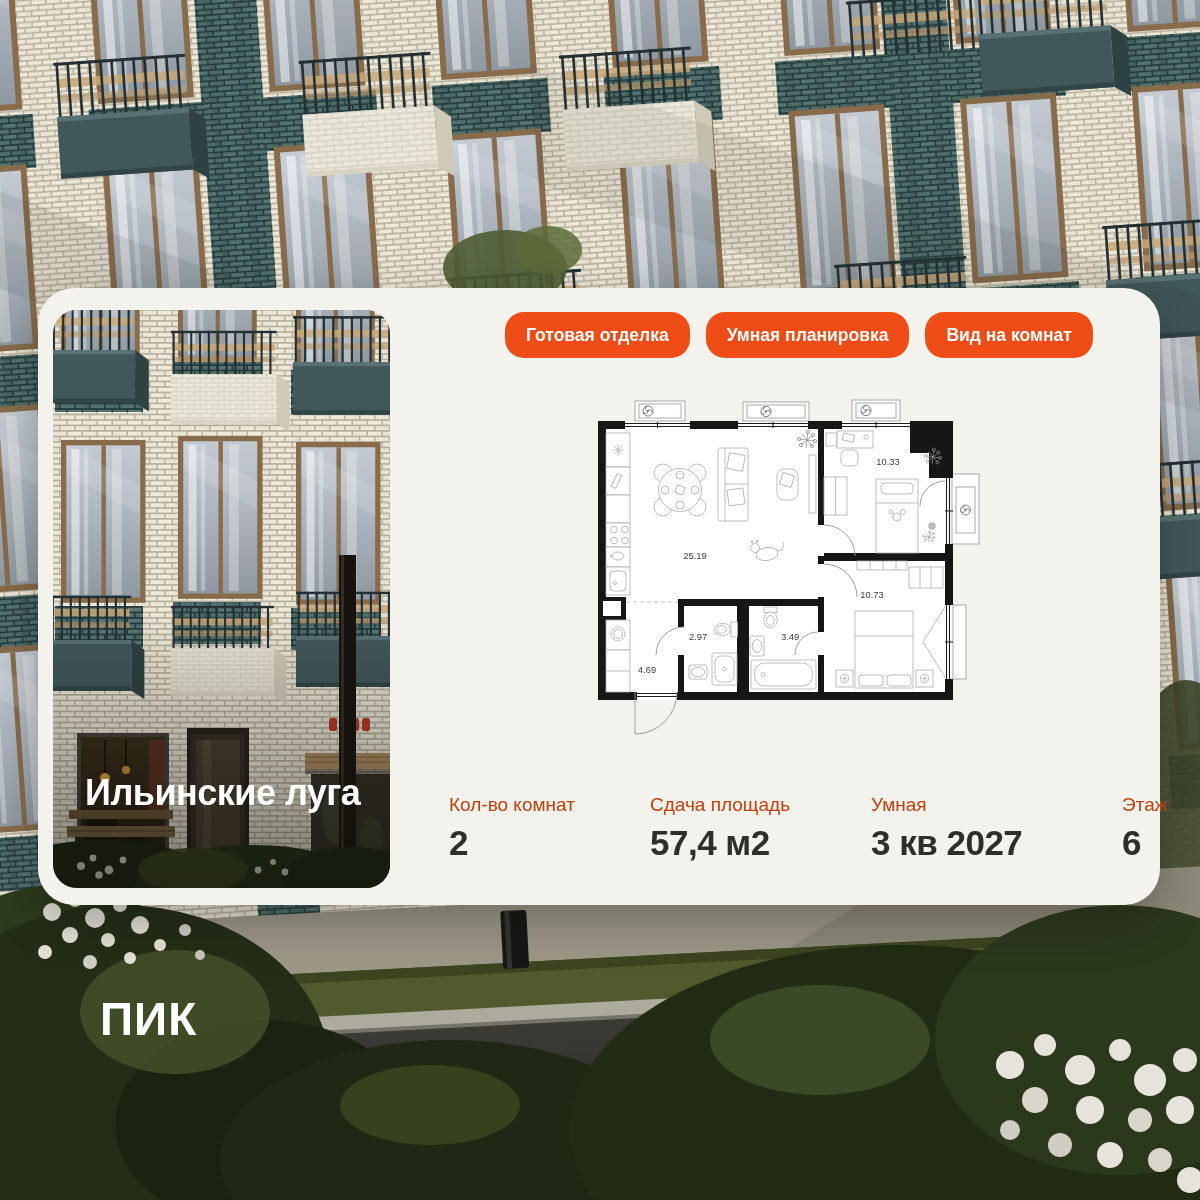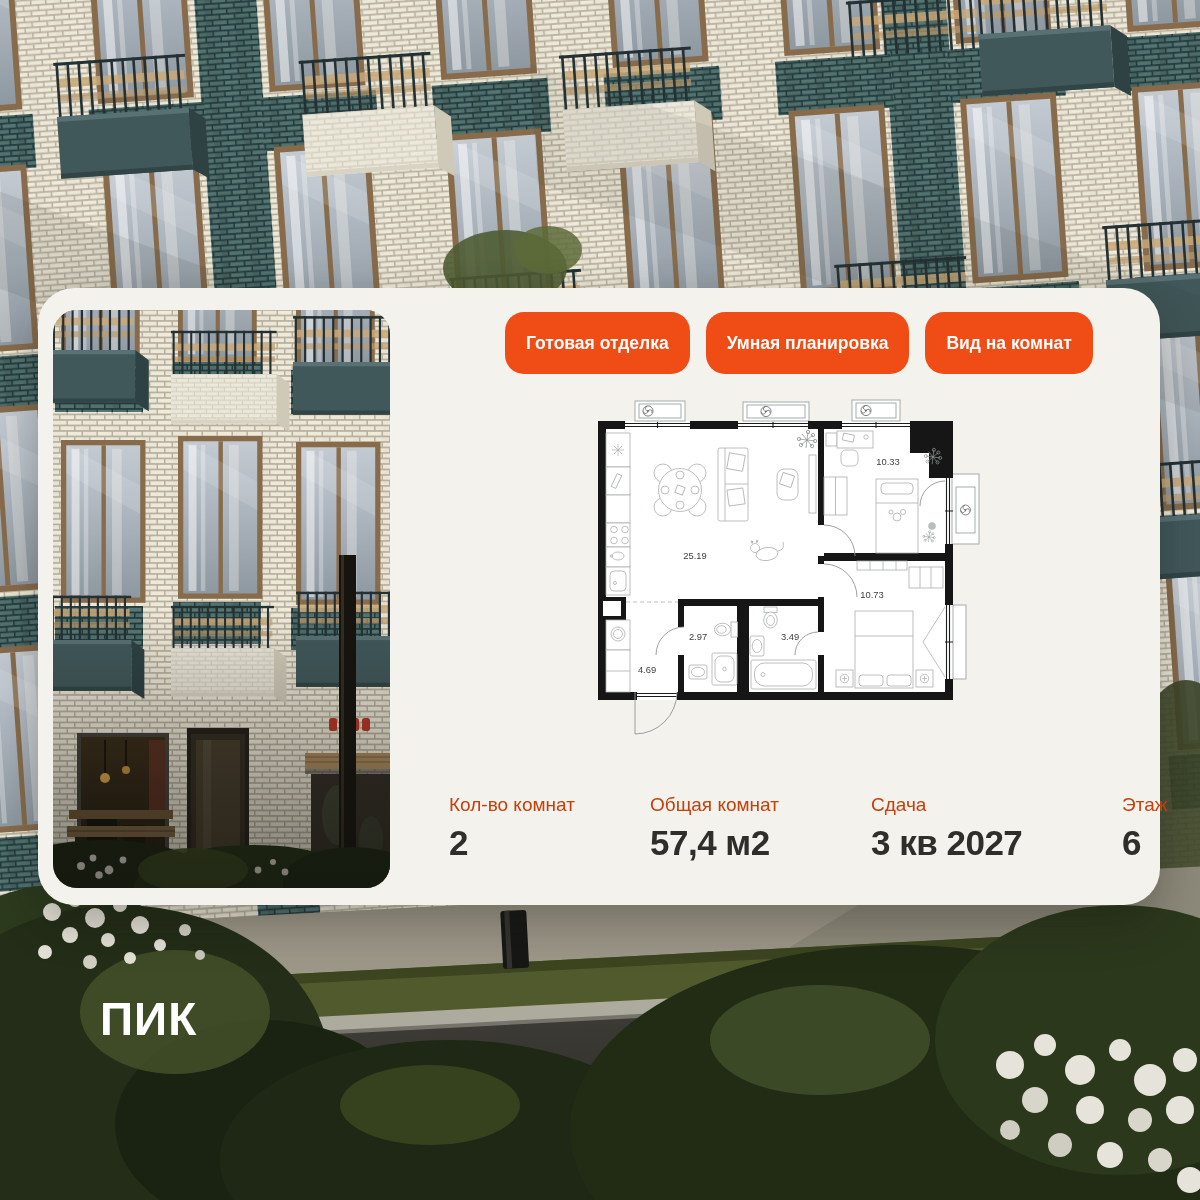--- a/index.html
+++ b/index.html
@@ -3,21 +3,21 @@
 <meta charset="utf-8">
 <style>
   html,body{margin:0;padding:0;background:#222;}
   .stage{position:relative;width:1200px;height:1200px;overflow:hidden;font-family:"Liberation Sans",sans-serif;}
   .bg{position:absolute;left:0;top:0;width:1200px;height:1200px;display:block;}
   .card{position:absolute;left:38px;top:288px;width:1122px;height:617px;background:#f4f2ed;border-radius:36px;box-shadow:0 18px 45px rgba(20,20,18,.30);}
   .photo{position:absolute;left:15px;top:22px;width:337px;height:578px;border-radius:24px;overflow:hidden;background:#d8d2c2;}
   .photo svg{position:absolute;left:0;top:0;width:100%;height:100%;display:block;}
   .photo-title{position:absolute;left:32px;top:462px;color:#fff;font-size:36px;font-weight:800;letter-spacing:-.5px;white-space:nowrap;}
   .badges{position:absolute;left:467px;top:24px;display:flex;gap:16px;}
-  .badge{height:38px;line-height:38px;padding:12px 21px;border-radius:19px;background:#ef4d15;color:#fff;font-size:17.5px;font-weight:700;white-space:nowrap;}
+  .badge{height:38px;line-height:38px;padding:4px 21px;border-radius:19px;background:#ef4d15;color:#fff;font-size:17.5px;font-weight:700;white-space:nowrap;}
   .plan{position:absolute;left:547px;top:105px;width:420px;height:350px;}
   .plan svg{width:100%;height:100%;display:block;}
   .stats{position:absolute;left:0;top:0;width:100%;height:100%;pointer-events:none;}
   .stat{position:absolute;top:506px;}
   .stat-label{font-size:19px;color:#c2410c;}
   .stat-value{margin-top:7px;font-size:35px;font-weight:800;color:#2f2e2b;letter-spacing:-.5px;white-space:nowrap;}
   .stat.c1{left:411px}.stat.c2{left:612px}.stat.c3{left:833px}.stat.c4{left:1084px}
   .logo{position:absolute;left:88px;top:992px;color:#fff;font-size:46px;font-weight:800;letter-spacing:1px;margin-left:12px;}
   text.area{font-family:"Liberation Sans",sans-serif;font-size:9.4px;fill:#3e3e3c;text-anchor:middle;}
 </style>
@@ -311,20 +311,21 @@
               <circle cx="56" cy="560" r="4.4"></circle>
               <circle cx="70" cy="550" r="3.4"></circle>
               <circle cx="46" cy="565" r="3.8"></circle>
               <circle cx="205" cy="560" r="3.4"></circle>
               <circle cx="220" cy="552" r="3"></circle>
               <circle cx="232" cy="562" r="3.4"></circle>
             </g>
         </g>
         <rect y="300" width="337" height="278" fill="url(#vig)"></rect>
       </svg>
+      <div class="photo-title">Ильинские луга</div>
     </div>
 
     <div class="badges">
       <div class="badge">Готовая отделка</div>
       <div class="badge">Умная планировка</div>
       <div class="badge">Вид на комнат</div>
     </div>
 
     <div class="plan">
       <svg viewBox="0 0 420 350" aria-hidden="true">
@@ -519,25 +520,25 @@
         <text class="area" x="62" y="280">4.69</text>
       </svg>
     </div>
 
     <div class="stats">
       <div class="stat c1">
         <div class="stat-label">Кол-во комнат</div>
         <div class="stat-value">2</div>
       </div>
       <div class="stat c2">
-        <div class="stat-label">Общая комнат</div>
+        <div class="stat-label">Сдача площадь</div>
         <div class="stat-value">57,4 м2</div>
       </div>
       <div class="stat c3">
-        <div class="stat-label">Сдача</div>
+        <div class="stat-label">Умная</div>
         <div class="stat-value">3 кв 2027</div>
       </div>
       <div class="stat c4">
         <div class="stat-label">Этаж</div>
         <div class="stat-value">6</div>
       </div>
     </div>
   </div>
 
   <div class="logo">ПИК</div>

